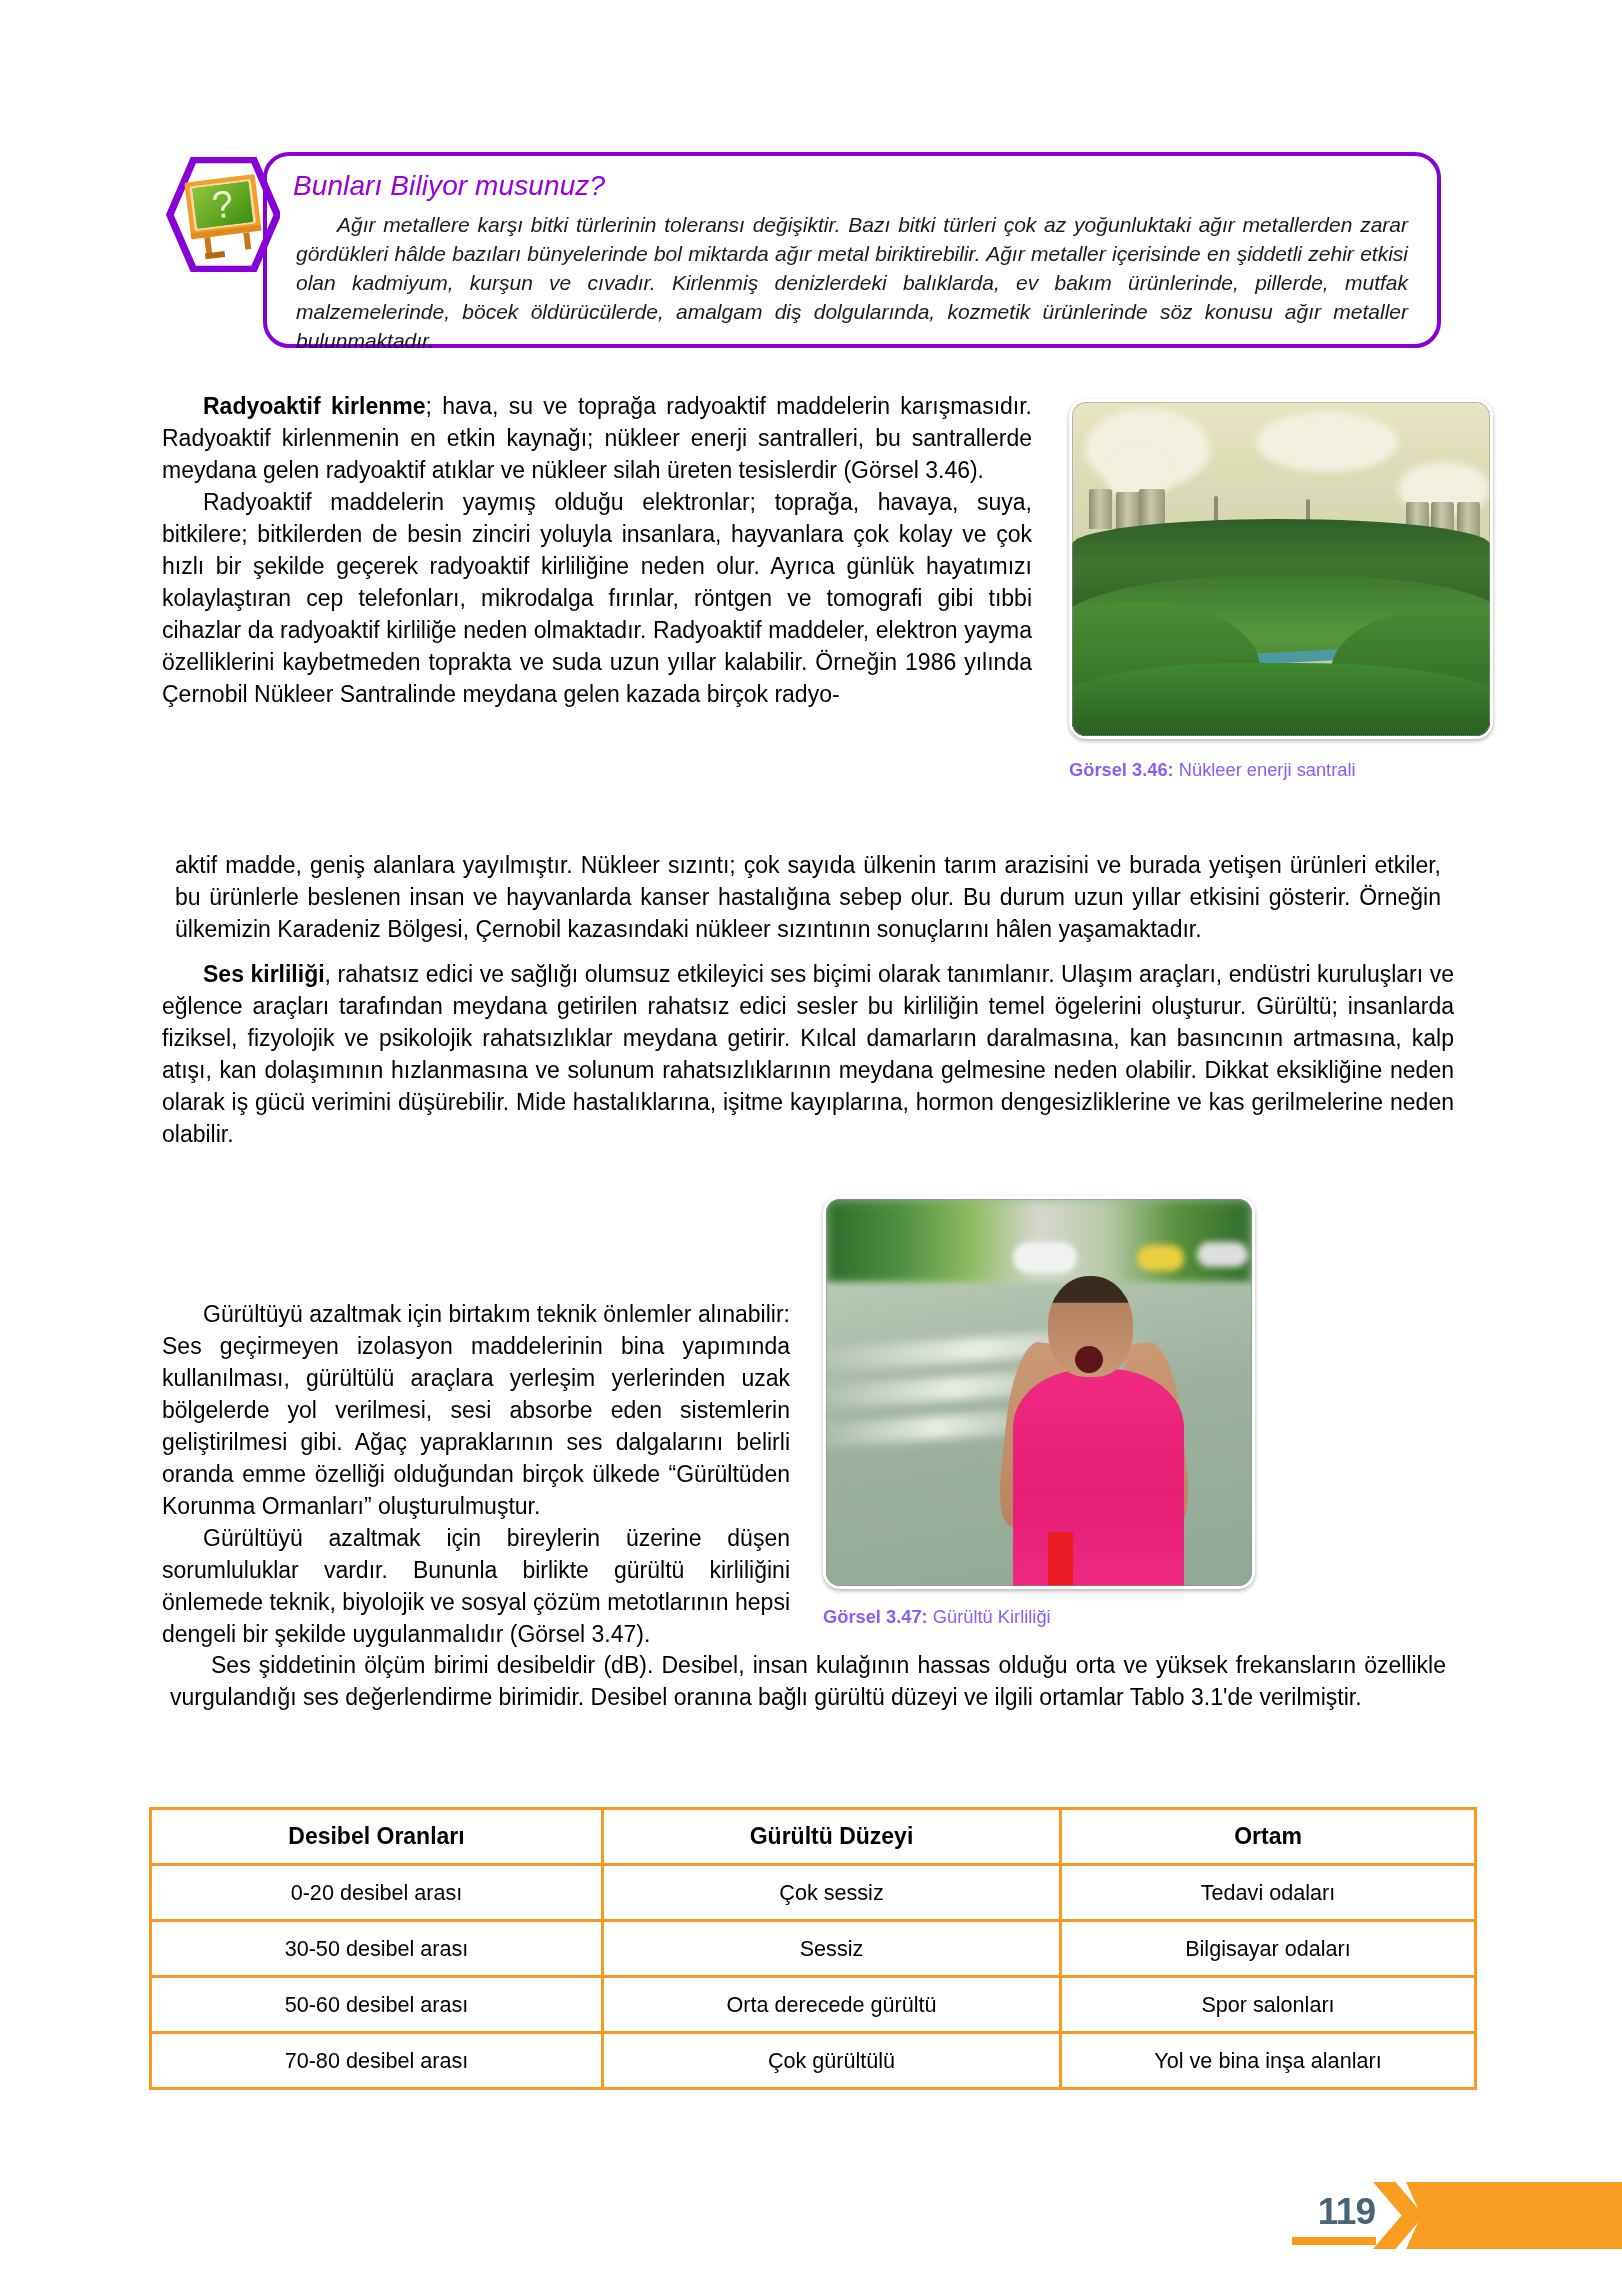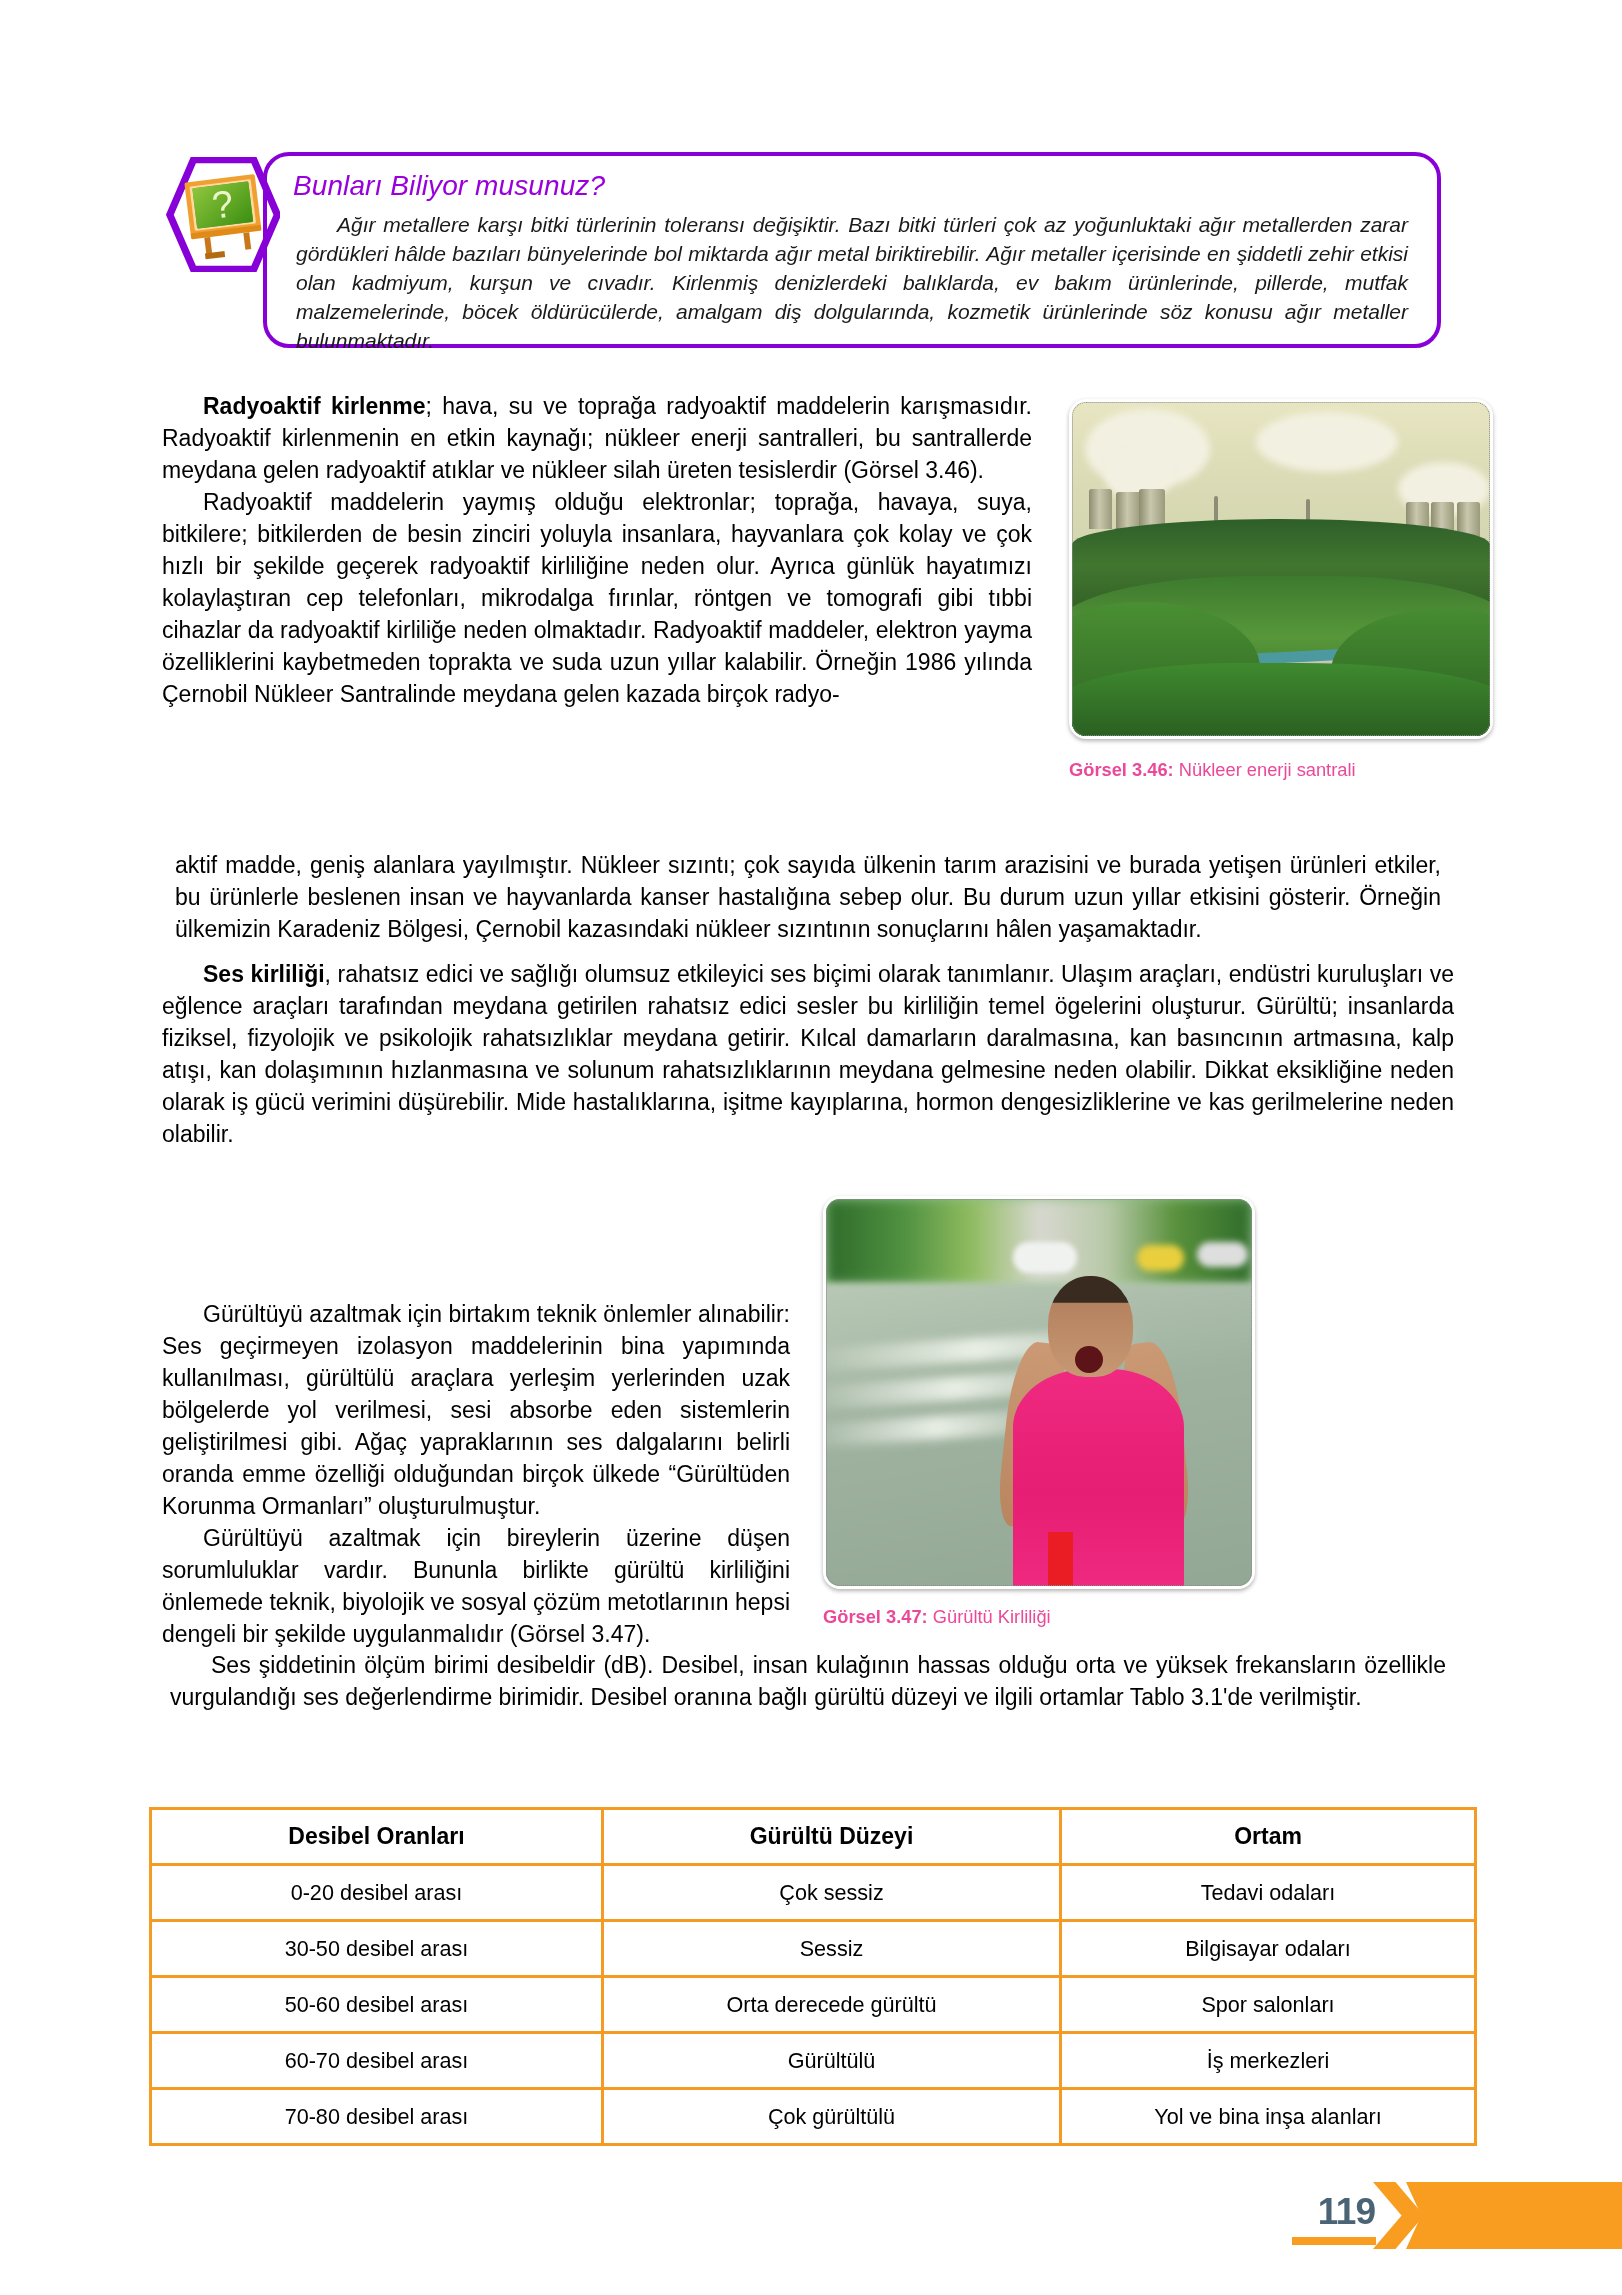--- a/index.html
+++ b/index.html
@@ -253,21 +253,21 @@
   }
   .ns-red {
     position:absolute; left:52%; top:86%; width:6%; height:16%;
     background:#ea1c24;
   }
 
   
   .caption {
     position: absolute;
     font-size: 18.3px;
-    color: #ec4899;
+    color: #8b5cf6;
     white-space: nowrap;
   }
   .caption b { font-weight: bold; }
   .cap1 { left: 1069px; top: 759px; }
   .cap2 { left: 823px; top: 1606px; }
 
   
   .table-caption {
     position: absolute;
     left: 149px;
@@ -462,25 +462,20 @@
         <td>30-50 desibel arası</td>
         <td>Sessiz</td>
         <td>Bilgisayar odaları</td>
       </tr>
       <tr>
         <td>50-60 desibel arası</td>
         <td>Orta derecede gürültü</td>
         <td>Spor salonları</td>
       </tr>
       <tr>
-        <td>60-70 desibel arası</td>
-        <td>Gürültülü</td>
-        <td>İş merkezleri</td>
-      </tr>
-      <tr>
         <td>70-80 desibel arası</td>
         <td>Çok gürültülü</td>
         <td>Yol ve bina inşa alanları</td>
       </tr>
     </tbody>
   </table>
 
   <div class="footer">
     <div class="footer-bar"></div>
     <div class="footer-chev"></div>

